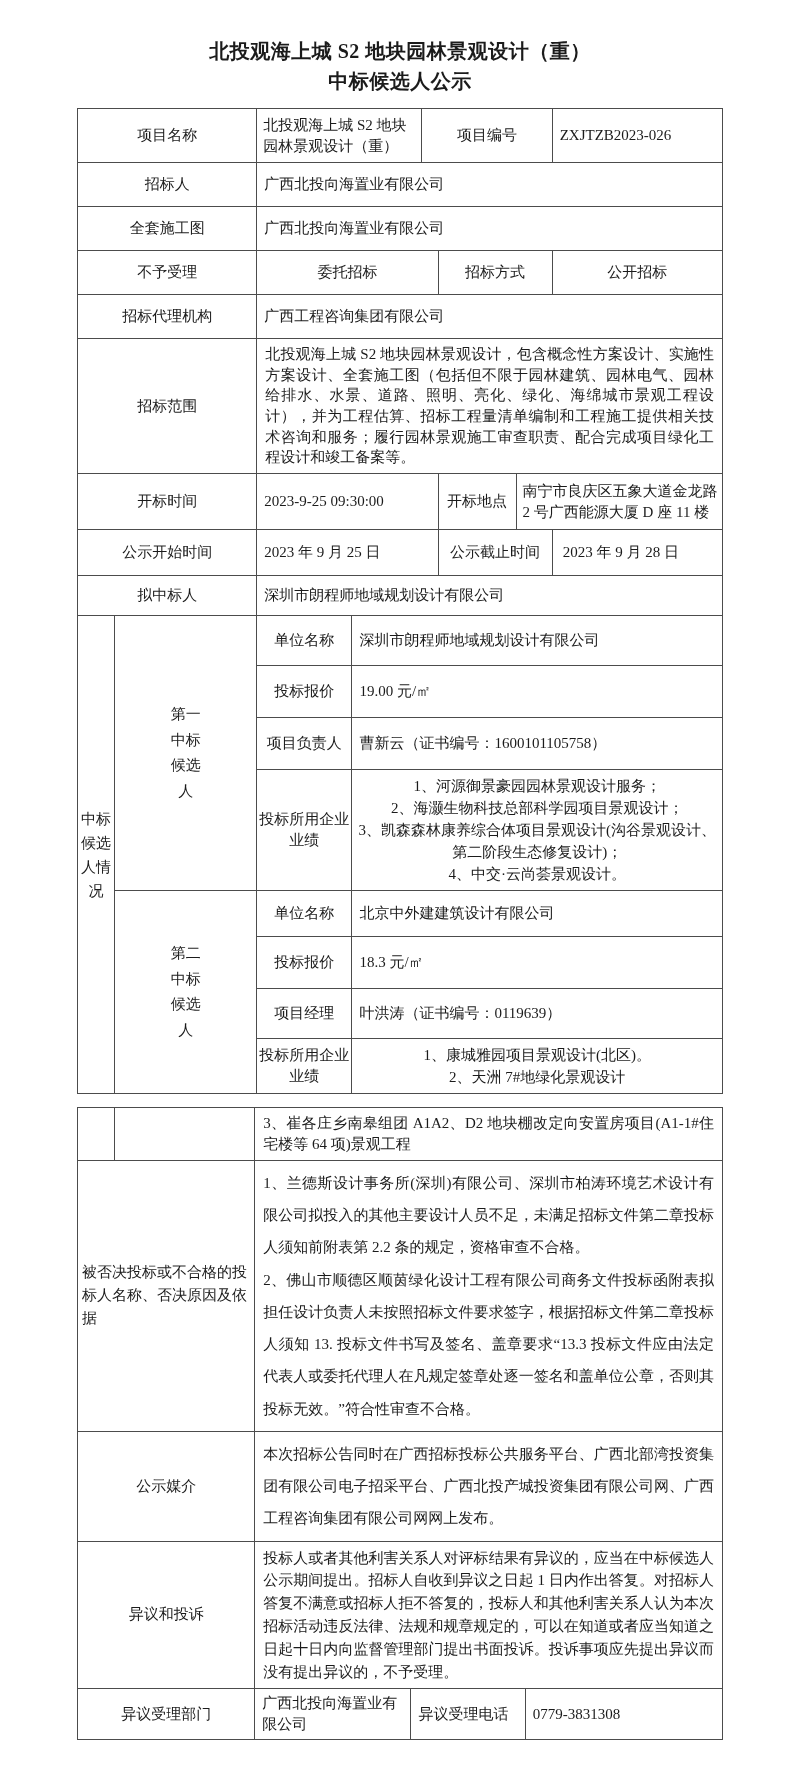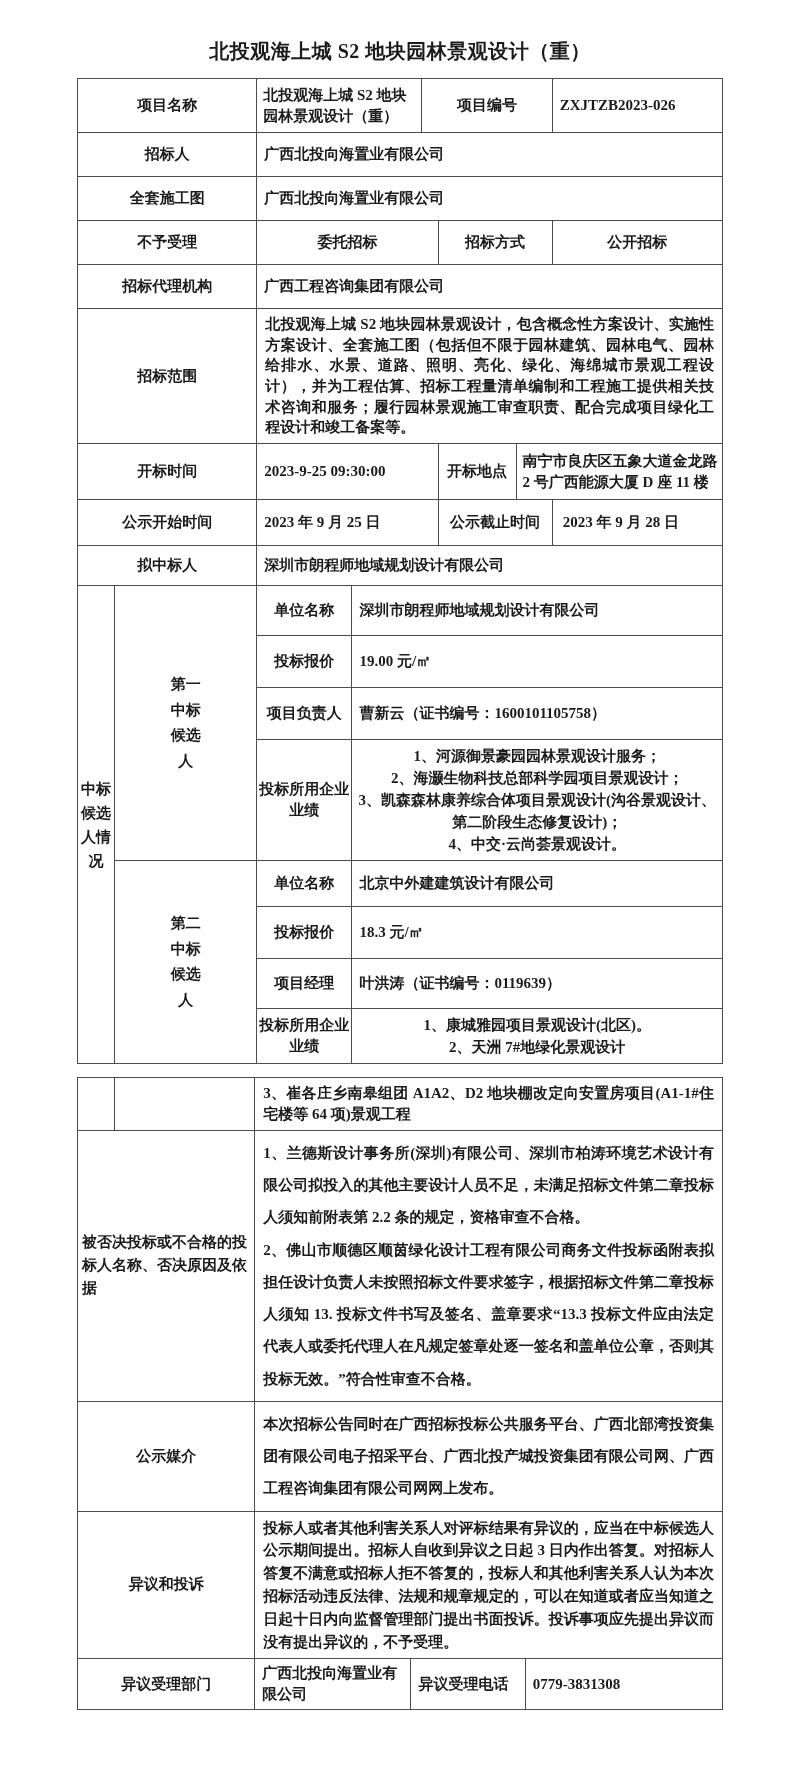--- a/index.html
+++ b/index.html
@@ -14,21 +14,20 @@
     font-size: 20px;
     font-weight: bold;
     line-height: 1.5;
     letter-spacing: 0.5px;
   }
   table.doc {
     border-collapse: collapse;
     table-layout: fixed;
     width: 646px;
     margin: 0 auto;
-    font-weight: bold;
   }
   table.doc.second { margin-top: 13px; }
   td {
     border: 1px solid #4c4c4c;
     font-size: 15px;
     padding: 4px 6px;
     vertical-align: middle;
     word-break: break-all;
     line-height: 1.4;
   }
@@ -51,20 +50,21 @@
   td.cand-side, td.rank { text-align: center; padding: 2px; }
   .reject-item { margin: 0; }
 </style>
 </head>
 <body>
 
 <div class="page">
 
   <div class="title-block">
     <div class="title-line">北投观海上城 S2 地块园林景观设计（重）</div>
+    <div class="title-line">中标候选人公示</div>
   </div>
 
   <table class="doc">
     <colgroup>
       <col style="width:37px">
         <col style="width:142px">
         <col style="width:95px">
         <col style="width:70px">
       <col style="width:16px">
         <col style="width:78px">
@@ -204,21 +204,21 @@
     </tr>
 
 
     <tr>
       <td class="lbl" colspan="2">公示媒介</td>
       <td class="loose" colspan="3">本次招标公告同时在广西招标投标公共服务平台、广西北部湾投资集团有限公司电子招采平台、广西北投产城投资集团有限公司网、广西工程咨询集团有限公司网网上发布。</td>
     </tr>
 
     <tr>
       <td class="lbl" colspan="2">异议和投诉</td>
-      <td class="tight" colspan="3" style="line-height:1.52">投标人或者其他利害关系人对评标结果有异议的，应当在中标候选人公示期间提出。招标人自收到异议之日起 3 日内作出答复。对招标人答复不满意或招标人拒不答复的，投标人和其他利害关系人认为本次招标活动违反法律、法规和规章规定的，可以在知道或者应当知道之日起十日内向监督管理部门提出书面投诉。投诉事项应先提出异议而没有提出异议的，不予受理。</td>
+      <td class="tight" colspan="3" style="line-height:1.52">投标人或者其他利害关系人对评标结果有异议的，应当在中标候选人公示期间提出。招标人自收到异议之日起 1 日内作出答复。对招标人答复不满意或招标人拒不答复的，投标人和其他利害关系人认为本次招标活动违反法律、法规和规章规定的，可以在知道或者应当知道之日起十日内向监督管理部门提出书面投诉。投诉事项应先提出异议而没有提出异议的，不予受理。</td>
     </tr>
 
     <tr style="height:48px">
       <td class="lbl" colspan="2">异议受理部门</td>
       <td class="val">广西北投向海置业有限公司</td>
       <td class="val">异议受理电话</td>
       <td class="val">0779-3831308</td>
     </tr>
 
   </tbody>

